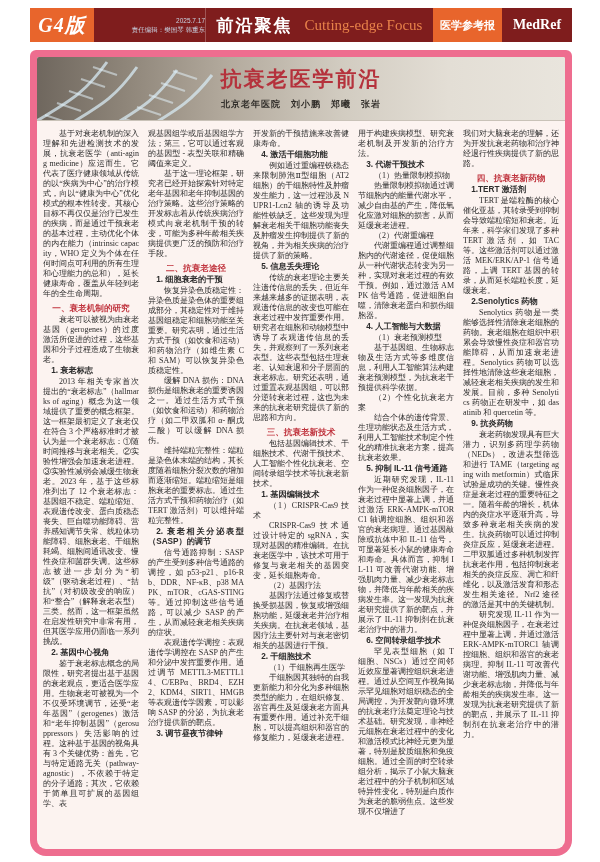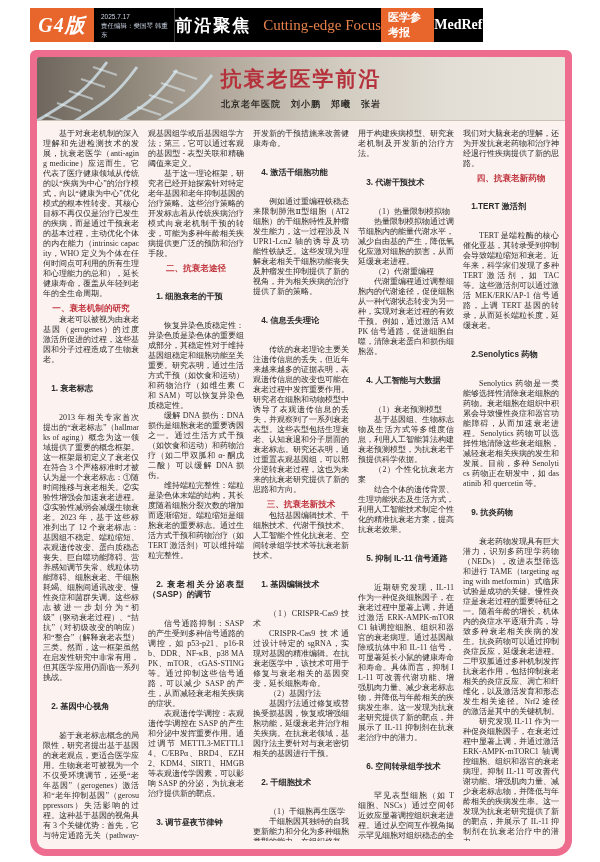--- a/index.html
+++ b/index.html
@@ -2,24 +2,24 @@
 <html><head>
 <meta charset="utf-8">
 <style>
   html,body{margin:0;padding:0;}
   body{
     width:600px;height:862px;background:#ffffff;position:relative;
     font-family:"Liberation Serif","DejaVu Serif",serif;
     -webkit-font-smoothing:antialiased;
   }
   
-  .masthead{position:absolute;top:8px;left:30px;width:453px;height:34px;display:flex;}
+  .masthead{position:absolute;top:8px;left:30px;width:542px;height:34px;display:flex;}
   .edition{background:#e8652c;color:#fff;width:64px;display:flex;align-items:center;justify-content:center;
     font-size:20px;font-weight:bold;font-style:italic;letter-spacing:1px;}
-  .bar{flex:1;background:#000000;display:flex;align-items:stretch;color:#fff;min-width:0;}
+  .bar{flex:1;background:#7f1d1d;display:flex;align-items:stretch;color:#fff;min-width:0;text-align:right;}
   .pubinfo{width:104px;display:flex;flex-direction:column;justify-content:center;padding-left:7px;
     font-size:6.5px;line-height:9px;color:#c9d3e2;font-family:"Liberation Sans",sans-serif;
     border-right:1px solid rgba(255,255,255,.25);}
   .bar-title{flex:1;display:flex;align-items:center;justify-content:center;white-space:nowrap;}
   .bar-title .cn{font-size:17px;font-weight:bold;color:#fff;letter-spacing:2px;}
   .bar-title .en{font-size:15px;color:#e8824a;margin-left:12px;}
   .paper-badge{background:#e8652c;display:flex;align-items:center;justify-content:center;
     padding:0 7px;font-size:11px;font-weight:bold;color:#fff;}
   .brand{width:70px;display:flex;align-items:center;justify-content:center;
     font-size:14px;font-weight:bold;color:#fff;}
@@ -39,21 +39,21 @@
   .byline{margin:5px 0 0;font-size:9px;color:#33302c;font-weight:bold;letter-spacing:1px;}
   
   .content{display:flex;gap:9px;padding:8px 6px 0 6px;height:712px;overflow:hidden;}
   .col{flex:1;min-width:0;font-size:8px;line-height:10px;color:#2b2b2b;text-align:justify;}
   .col p{margin:0;word-break:break-all;}
   .para{text-indent:2em;}
   .no-indent{text-indent:0;}
   .sec-head{color:#c0353f;font-weight:bold;text-align:center;font-size:8.6px;
     font-family:"Liberation Sans","DejaVu Sans",sans-serif;margin:4px 0 2px !important;}
   .sub-head{font-weight:bold;text-indent:1em;font-size:8.2px;
-    font-family:"Liberation Sans","DejaVu Sans",sans-serif;margin:19px 0 !important;}
+    font-family:"Liberation Sans","DejaVu Sans",sans-serif;margin:1px 0 !important;}
 </style>
 </head>
 <body>
 
 <div class="masthead">
   <div class="edition">G4版</div>
   <div class="bar">
     <div class="pubinfo">
       <span>2025.7.17</span>
       <span>责任编辑：樊国琴 韩重东</span>
@@ -115,21 +115,21 @@
           <p class="para">维持端粒完整性：端粒是染色体末端的结构，其长度随着细胞分裂次数的增加而逐渐缩短。端粒缩短是细胞衰老的重要标志。通过生活方式干预和药物治疗（如 TERT 激活剂）可以维持端粒完整性。</p>
           <p class="sub-head">2. 衰老相关分泌表型（SASP）的调节</p>
           <p class="para">信号通路抑制：SASP 的产生受到多种信号通路的调控，如 p53-p21、p16-Rb、DDR、NF-κB、p38 MAPK、mTOR、cGAS-STING 等。通过抑制这些信号通路，可以减少 SASP 的产生，从而减轻衰老相关疾病的症状。</p>
           <p class="para">表观遗传学调控：表观遗传学调控在 SASP 的产生和分泌中发挥重要作用。通过调节 METTL3-METTL14、C/EBPα、BRD4、EZH2、KDM4、SIRT1、HMGB 等表观遗传学因素，可以影响 SASP 的分泌，为抗衰老治疗提供新的靶点。</p>
           <p class="sub-head">3. 调节昼夜节律钟</p>
         </div>
         <div class="col">
           <p class="para no-indent">开发新的干预措施来改善健康寿命。</p>
           <p class="sub-head">4. 激活干细胞功能</p>
           <p class="para">例如通过重编程铁稳态来限制肺泡Ⅱ型细胞（AT2 细胞）的干细胞特性及肿瘤发生能力，这一过程涉及 NUPR1-Lcn2 轴的诱导及功能性铁缺乏。这些发现为理解衰老相关干细胞功能丧失及肿瘤发生抑制提供了新的视角，并为相关疾病的治疗提供了新的策略。</p>
-          <p class="sub-head">4. 信息丢失理论</p>
+          <p class="sub-head">5. 信息丢失理论</p>
           <p class="para">传统的衰老理论主要关注遗传信息的丢失，但近年来越来越多的证据表明，表观遗传信息的改变也可能在衰老过程中发挥重要作用。研究者在细胞和动物模型中诱导了表观遗传信息的丢失，并观察到了一系列衰老表型。这些表型包括生理衰老、认知衰退和分子层面的衰老标志。研究还表明，通过重置表观基因组，可以部分逆转衰老过程，这也为未来的抗衰老研究提供了新的思路和方向。</p>
           <p class="sec-head">三、抗衰老新技术</p>
           <p class="para">包括基因编辑技术、干细胞技术、代谢干预技术、人工智能个性化抗衰老、空间转录组学技术等抗衰老新技术。</p>
           <p class="sub-head">1. 基因编辑技术</p>
           <p class="para">（1）CRISPR-Cas9 技术</p>
           <p class="para">CRISPR-Cas9 技术通过设计特定的 sgRNA，实现对基因的精准编辑。在抗衰老医学中，该技术可用于修复与衰老相关的基因突变，延长细胞寿命。</p>
           <p class="para">（2）基因疗法</p>
           <p class="para">基因疗法通过修复或替换受损基因，恢复或增强细胞功能，延缓衰老并治疗相关疾病。在抗衰老领域，基因疗法主要针对与衰老密切相关的基因进行干预。</p>
           <p class="sub-head">2. 干细胞技术</p>
           <p class="para">（1）干细胞再生医学</p>

